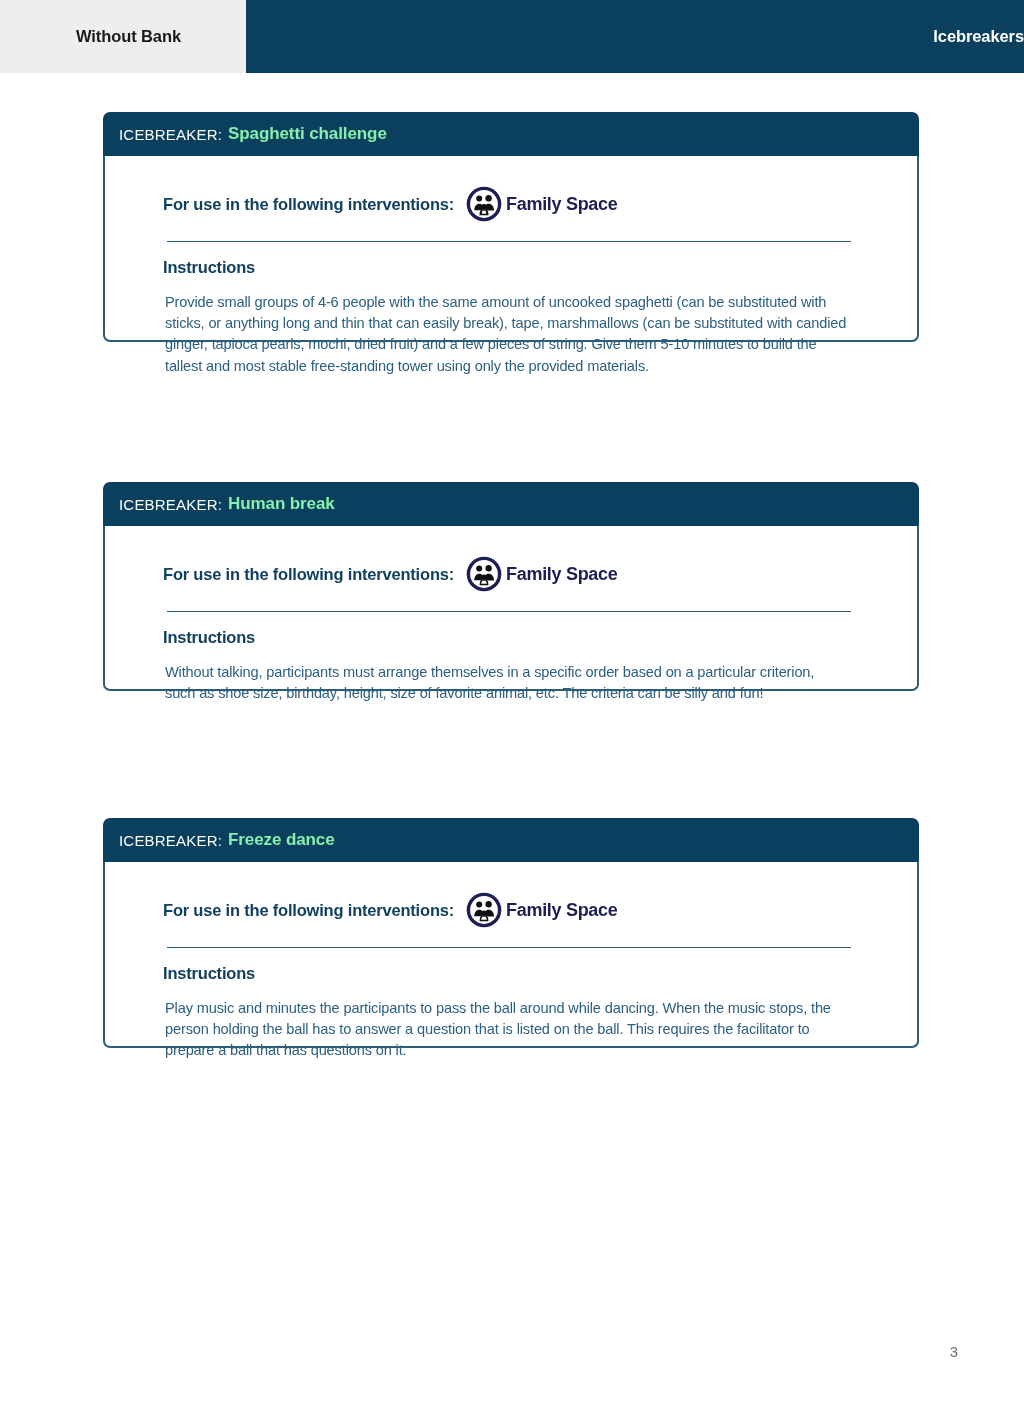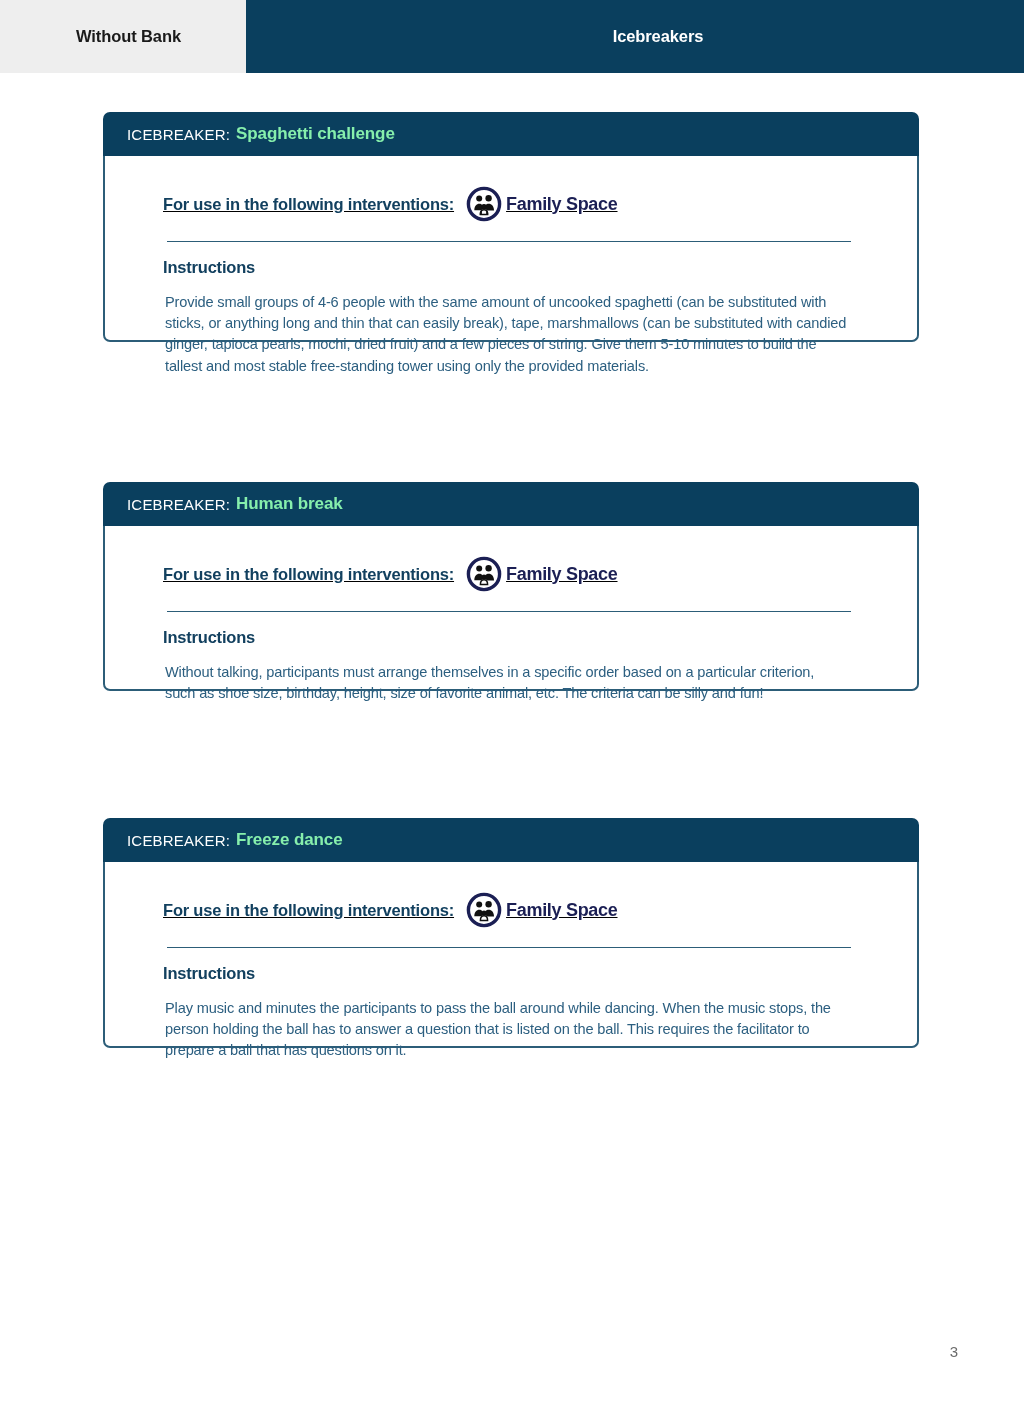--- a/index.html
+++ b/index.html
@@ -30,21 +30,21 @@
   }
   .tab-activity .tab-label {
     color: #1a1a1a;
     font-size: 16.5px;
     font-weight: bold;
     letter-spacing: -0.1px;
   }
   .tab-icebreakers {
     flex: 1;
     background: #0a3f5e;
-    justify-content: center;
+    justify-content: flex-end;
     padding-left: 46px;
   }
   .tab-icebreakers .tab-label {
     color: #ffffff;
     font-size: 16.5px;
     font-weight: bold;
     letter-spacing: -0.1px;
   }
 
   
@@ -60,21 +60,21 @@
     left: 103px;
     width: 816px;
     background: #ffffff;
   }
   .card-header {
     background: #0a3f5e;
     border-radius: 7px 7px 0 0;
     height: 44px;
     display: flex;
     align-items: center;
-    padding-left: 24px;
+    padding-left: 16px;
   }
   .card-header .kicker {
     color: #ffffff;
     font-size: 15px;
     font-weight: normal;
     letter-spacing: 0.2px;
   }
   .card-header .title {
     color: #86efac;
     font-size: 17px;
@@ -89,21 +89,20 @@
     border-bottom: 2px solid #2c5d78;
     border-radius: 0 0 7px 7px;
     padding: 0;
   }
 
   
   .interv-row {
     display: flex;
     align-items: center;
     padding: 30px 0 0 58px;
-    text-decoration: underline;
   }
   .interv-label {
     color: #12405f;
     font-size: 16.5px;
     font-weight: bold;
     letter-spacing: -0.2px;
   }
   .interv-icon {
     margin-left: 12px;
     display: block;

